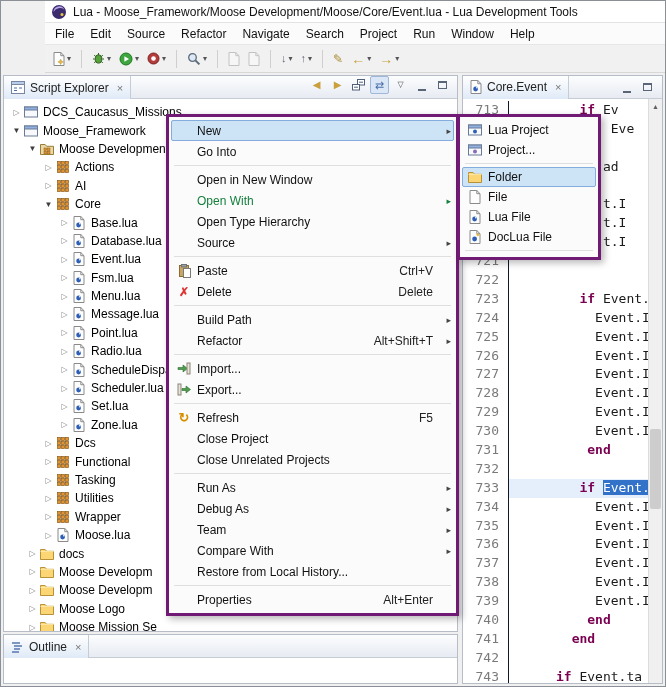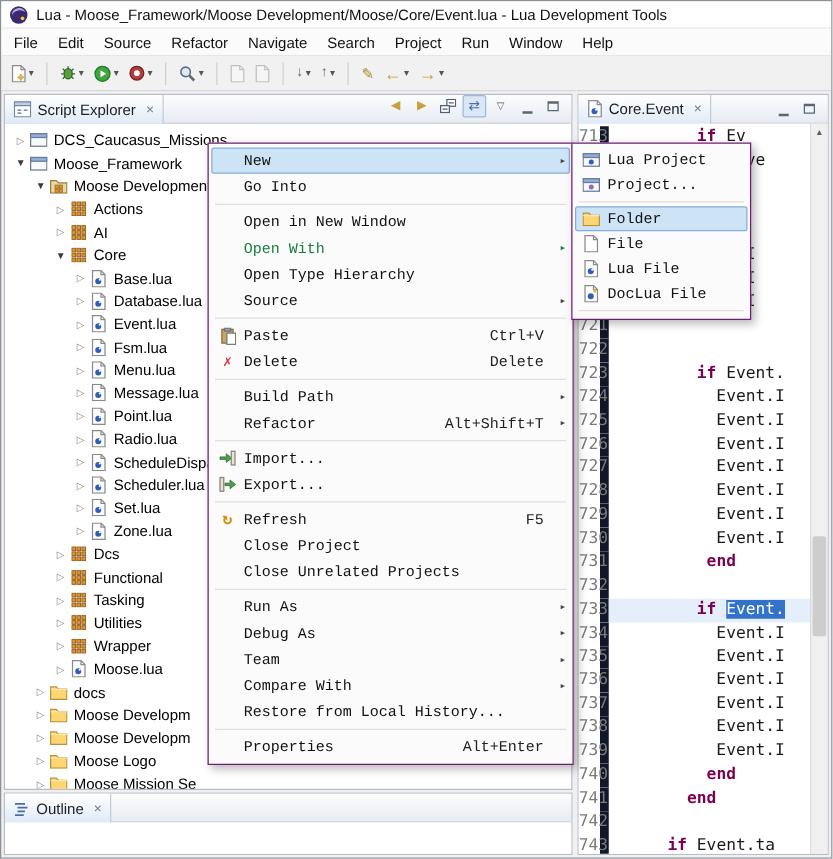--- a/index.html
+++ b/index.html
@@ -1,17 +1,17 @@
 <!DOCTYPE html>
 <html style="--keyword: #7b0052; --selection-bg: #3272c8; --selection-fg: #ffffff; --current-line-bg: #e4effb; --menu-highlight-bg: #cde4f7; --menu-highlight-border: #84acdd; --line-number: #7a7a7a;"><head>
 <meta charset="utf-8">
 <style>
   html,body{margin:0;padding:0;background:#d6d6d6;font-family:"Liberation Sans",sans-serif;}
   .window{position:relative;width:666px;height:687px;background:#f0f0f0;border:1px solid #8b9097;
-          box-sizing:border-box;overflow:hidden;font-family:"Liberation Sans",sans-serif;}
+          box-sizing:border-box;overflow:hidden;font-family:"Liberation Sans",sans-serif;padding-left:44px;}
   
   .titlebar{height:22px;background:#ffffff;display:flex;align-items:center;gap:6px;padding:0 6px;
             font-size:12px;color:#111;border-bottom:1px solid #e3e3e3;box-sizing:border-box;}
   .titlebar .icon svg{display:block}
   .menubar{height:22px;background:#fbfbfb;display:flex;align-items:center;font-size:12px;color:#111;
            border-bottom:1px solid #e6e6e6;box-sizing:border-box;padding-left:2px;}
   .mb-item{padding:3px 8px;border-radius:2px;}
   .toolbar{height:28px;background:#f1f1f1;border-bottom:1px solid #d8d8d8;display:flex;align-items:center;
            padding:0 4px;box-sizing:border-box;}
   .tb-btn{height:22px;display:inline-flex;align-items:center;padding:0 3px;margin:0 1px;border-radius:3px;}
@@ -43,32 +43,32 @@
   .arrow.expanded{color:#3c3c3c;font-size:8px;}
   .tree-label{margin-left:4px;}
   .tree-row .icon{width:16px;flex:none;justify-content:center;}
   
   .outline-body{position:absolute;top:23px;left:0;right:0;bottom:0;background:#fff;}
   
   .editor-tabs{height:23px;background:linear-gradient(#fcfdfe,#e7ebf2);border-bottom:1px solid #c5ccd6;
                display:flex;align-items:center;box-sizing:border-box;}
   .editor-body{position:absolute;top:23px;left:0;right:14px;bottom:0;overflow:hidden;background:#fff;padding-top:2px;}
   .ed-line{display:flex;height:18.9px;font-family:"DejaVu Sans Mono",monospace;font-size:13px;line-height:18.9px;white-space:pre;}
-  .ed-num{width:24px;flex:none;text-align:right;padding-right:9px;box-sizing:border-box;color:var(--line-number,#7a7a7a);
-          background:#ffffff;border-right:7px solid #0f172a;}
+  .ed-num{width:46px;flex:none;text-align:right;padding-right:9px;box-sizing:border-box;color:var(--line-number,#7a7a7a);
+          background:#ffffff;border-right:1px solid #0f172a;}
   .ed-code{flex:1;color:#1a1a1a;}
   .ed-line.current .ed-code{background:var(--current-line-bg,#e4effb);}
   .tok-kw{color:var(--keyword,#7b0052);font-weight:bold;}
   .tok-sel{background:var(--selection-bg,#3272c8);color:var(--selection-fg,#fff);}
   .scrollbar{position:absolute;top:23px;right:0;bottom:0;width:14px;background:#f0f0f0;border-left:1px solid #dcdcdc;box-sizing:border-box;}
   .sb-up{height:14px;display:flex;align-items:center;justify-content:center;font-size:7px;color:#606060;background:#f0f0f0;}
   .sb-thumb{position:absolute;left:1px;right:1px;top:330px;height:80px;background:#cdcdcd;border-radius:2px;}
   
-  .ctx{position:absolute;background:#fbfbfb;border:1px solid #701a75;box-shadow:3px 3px 7px rgba(0,0,0,.28);
-       padding:3px 2px;font-size:12px;color:#111;box-sizing:border-box;font-family:Liberation Mono, monospace;}
+  .ctx{position:absolute;background:#fbfbfb;border:3px solid #701a75;box-shadow:3px 3px 7px rgba(0,0,0,.28);
+       padding:3px 2px;font-size:12px;color:#111;box-sizing:border-box;}
   #ctx-menu{left:165px;top:113px;width:293px;z-index:40;}
   #ctx-submenu{left:456px;top:113px;width:144px;z-index:50;}
   .menu-row{height:21px;display:flex;align-items:center;padding:0 2px;box-sizing:border-box;border:1px solid transparent;border-radius:2px;}
   #ctx-submenu .menu-row{height:20px;}
   .menu-row.hl{background:var(--menu-highlight-bg,#cde4f7);border-color:var(--menu-highlight-border,#84acdd);}
   .menu-row.disabled .mi-label,.menu-row.disabled .mi-arrow{color:#15803d;}
   .mi-icon{width:20px;flex:none;display:flex;justify-content:center;align-items:center;}
   .mi-label{margin-left:3px;}
   .mi-spacer{flex:1;}
   .mi-short{padding-right:7px;color:#222;}

